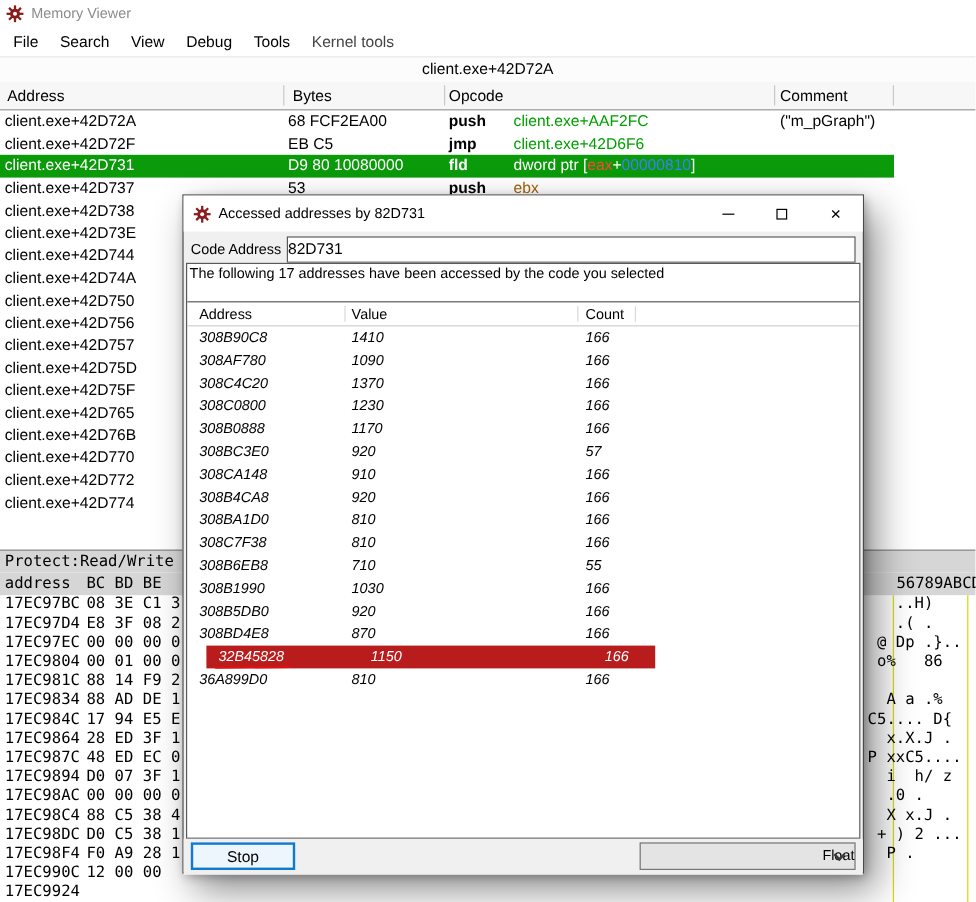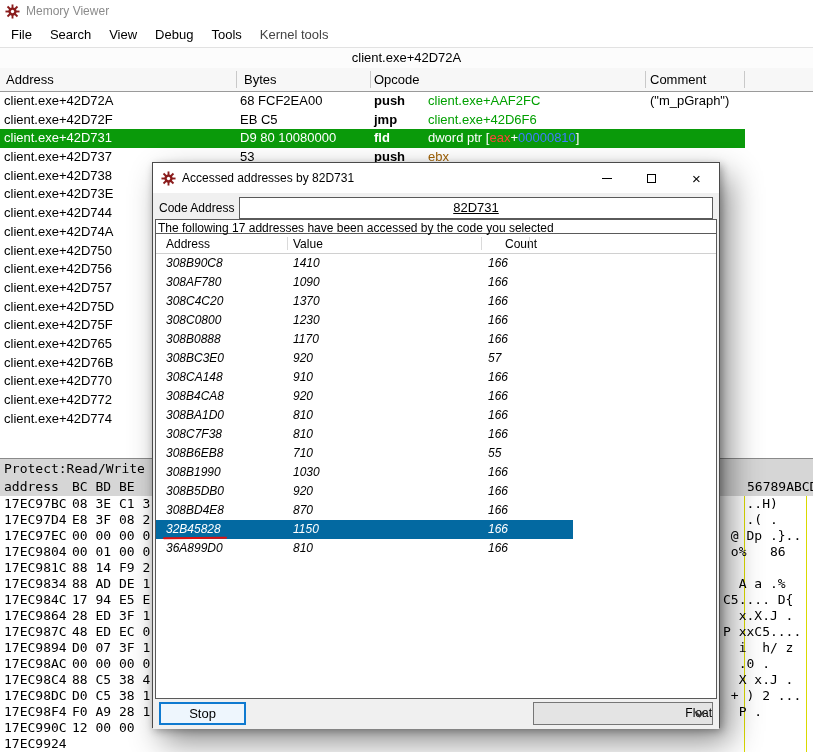--- a/index.html
+++ b/index.html
@@ -52,31 +52,31 @@
   .dlg-titlebar { height:30px; background:#fff; display:flex; align-items:center; gap:6px; padding-left:8px; font-size:12px; }
   .caps { margin-left:auto; display:flex; height:100%; }
   .cap { width:45px; height:100%; display:flex; align-items:center; justify-content:center; cursor:default; }
   .min-glyph { width:10px; height:1px; background:#000; }
   .max-glyph { width:9px; height:9px; border:1px solid #000; }
   .x-glyph { font-size:15px; line-height:1; }
 
   .dlg-body { position:relative; height:536px; }
   .code-addr-row { position:absolute; left:6px; right:6px; top:4px; height:22px; display:flex; align-items:center; }
   .ca-label { font-size:12px; width:80px; }
-  .ca-input { flex:1; height:22px; line-height:20px; border:1px solid #5a5a5a; background:#fff; text-align:center; font-size:13px;text-decoration:underline; }
+  .ca-input { flex:1; height:22px; line-height:20px; border:1px solid #5a5a5a; background:#fff; text-align:left; font-size:13px; }
 
   .list-box { position:absolute; left:2px; right:2px; top:26px; height:480px; background:#fff; border:1px solid #5a5a5a; overflow:hidden; }
-  .info-line { height:14px; line-height:17px; font-size:12px; padding-left:2px; border-bottom:1px solid #5a5a5a; }
+  .info-line { height:32px; line-height:17px; font-size:12px; padding-left:2px; border-bottom:1px solid #5a5a5a; }
   .list-header { position:relative; height:20px; line-height:20px; font-size:12px; border-bottom:1px solid #d0d0d0; }
   .list-header span { position:absolute; }
   .hsep { position:absolute; top:3px; bottom:3px; width:1px; background:#dadada; }
   .lrow { position:relative; height:19px; line-height:19px; font-size:12px; }
   .lrow > span { position:absolute;font-style:italic; }
   .l-addr { left:10px; } .l-val { left:137px; } .l-cnt { left:332px; }
-  .lrow.sel { background:#0369a1; color:#fff; width:417px; }
+  .lrow.sel { background:#b91c1c; color:#fff; width:374px;margin-left:16px; }
   .l-addr.ul::after { content:""; position:absolute; left:-3px; right:-6px; bottom:0; height:2px; background:#dd1111; border-radius:1px; transform:rotate(-0.6deg); }
 
   .dlg-footer { position:absolute; left:0; right:0; bottom:0; height:30px; background:#f0f0f0; }
   .stop-btn { position:absolute; left:6px; top:3px; width:87px; height:23px; background:#eef6fd;
               border:2px solid #0f7ad0; font-size:13px; font-family:inherit; color:#000; }
   .combo { position:absolute; right:6px; top:3px; width:180px; height:23px; background:#e4e4e4;
            border:1px solid #767676; font-size:12px; line-height:21px; padding-left:6px;text-align:right; }
   .chev { position:absolute; right:9px; top:6px; width:7px; height:7px;
           border-right:2px solid #3a3a3a; border-bottom:2px solid #3a3a3a; transform:rotate(45deg); }
 </style>
@@ -314,21 +314,21 @@
       <div class="code-addr-row">
         <span class="ca-label">Code Address</span>
         <div class="ca-input">82D731</div>
       </div>
 
       <div class="list-box">
         <div class="info-line">The following 17 addresses have been accessed by the code you selected</div>
         <div class="list-header">
           <span style="left:10px">Address</span>
           <span style="left:137px">Value</span>
-          <span style="left:349px">Count</span>
+          <span style="left:332px">Count</span>
           <i class="hsep" style="left:131px"></i>
           <i class="hsep" style="left:325px"></i>
           <i class="hsep" style="left:373px"></i>
         </div>
         <div>
             <div class="lrow">
               <span class="l-addr">308B90C8</span>
               <span class="l-val">1410</span>
               <span class="l-cnt">166</span>
             </div>

